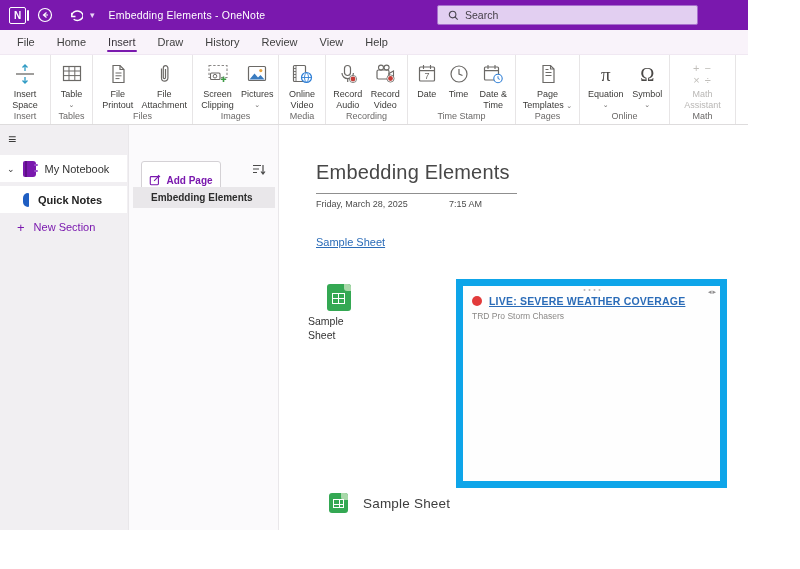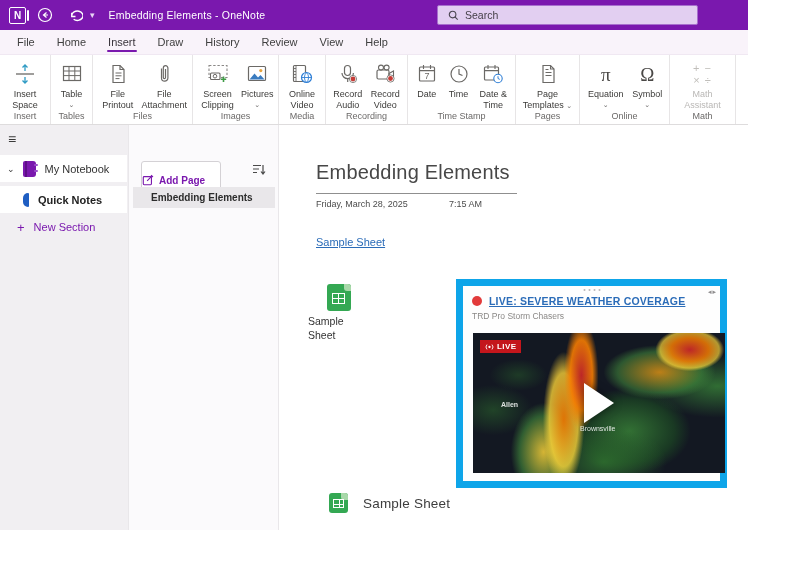--- a/index.html
+++ b/index.html
@@ -53,21 +53,21 @@
   .nb-book { width:13px; height:16px; background:#7a18ae; border-radius:2px 3px 3px 2px; margin-left:8px; position:relative; }
   .nb-book:before { content:""; position:absolute; left:2.5px; top:0; width:1.5px; height:100%; background:#5d0f87; }
   .nb-book:after { content:""; position:absolute; right:-2px; top:3px; width:4px; height:2px; background:#9b4ec9; box-shadow:0 6px 0 #9b4ec9; border-radius:1px; }
   .nb-label { font-size:11px; color:#333; margin-left:9px; }
   .sec-tab { width:6px; height:14px; background:#1f5ec2; border-radius:5px 1px 1px 5px; margin-left:23px; }
   .sec-label { font-size:11px; color:#222; font-weight:bold; margin-left:9px; }
   .new-section { position:absolute; left:0; top:92px; width:127px; height:20px; display:flex; align-items:center; color:#7a18ae; }
   .ns-plus { font-size:13px; margin-left:17px; }
   .ns-label { font-size:11px; margin-left:9px; }
 
-  .addpage-btn { position:absolute; left:12px; top:36px; width:80px; height:38px; background:#fff; border:1px solid #d4d1d5; border-radius:3px; display:flex; align-items:center; gap:5px; color:#7a18ae; }
+  .addpage-btn { position:absolute; left:12px; top:36px; width:80px; height:38px; background:#fff; border:1px solid #d4d1d5; border-radius:3px; display:flex; align-items:center; justify-content:center; gap:5px; color:#7a18ae; }
   .addpage-btn .ap-label { font-size:10px; font-weight:bold; }
   .sort-icon { position:absolute; right:12px; top:38px; }
   .page-row { position:absolute; left:4px; right:3px; top:62px; height:21px; background:#e9e7ea; display:flex; align-items:center; }
   .page-row .pr-label { font-size:10px; font-weight:bold; color:#2c2c2c; margin-left:18px; }
 
   
   .note-title { position:absolute; left:37px; top:36px; font-size:20px; color:#474747; letter-spacing:.2px; }
   .title-rule { position:absolute; left:37px; top:68px; width:201px; height:1px; background:#8f8f8f; }
   .date-row { position:absolute; left:37px; top:74px; display:flex; gap:41px; font-size:9px; color:#4c4c4c; }
   .sheet-link { position:absolute; left:37px; top:111px; font-size:11px; color:#2b6cb8; text-decoration:underline; }
@@ -451,32 +451,20 @@
               <i></i>
               <i></i>
               <i></i>
             </div>
         <div class="corner-marks">◂▸</div>
         <div class="live-row">
           <span class="live-dot"></span>
           <a class="live-link">LIVE: SEVERE WEATHER COVERAGE</a>
         </div>
         <div class="channel">TRD Pro Storm Chasers</div>
-        <div class="thumb">
-          <div class="live-badge">
-            <svg width="9" height="8" viewBox="0 0 10 9">
-                  <circle cx="5" cy="4.5" r="1.3" fill="#fff"></circle>
-                  <path d="M2.2 1.8 a4 4 0 0 0 0 5.4 M7.8 1.8 a4 4 0 0 1 0 5.4" fill="none" stroke="#fff" stroke-width="1"></path>
-                </svg>
-            <span>LIVE</span>
-          </div>
-          <span class="city c1">Allen</span>
-          <span class="city c2">Brownsville</span>
-          <div class="play-btn"></div>
-        </div>
       </div>
 
       <div class="attach2">
         <div class="sheets-icon small">
               <span class="fold"></span>
               <span class="grid"></span>
             </div>
         <span class="a2-label">Sample Sheet</span>
       </div>
     </div>

